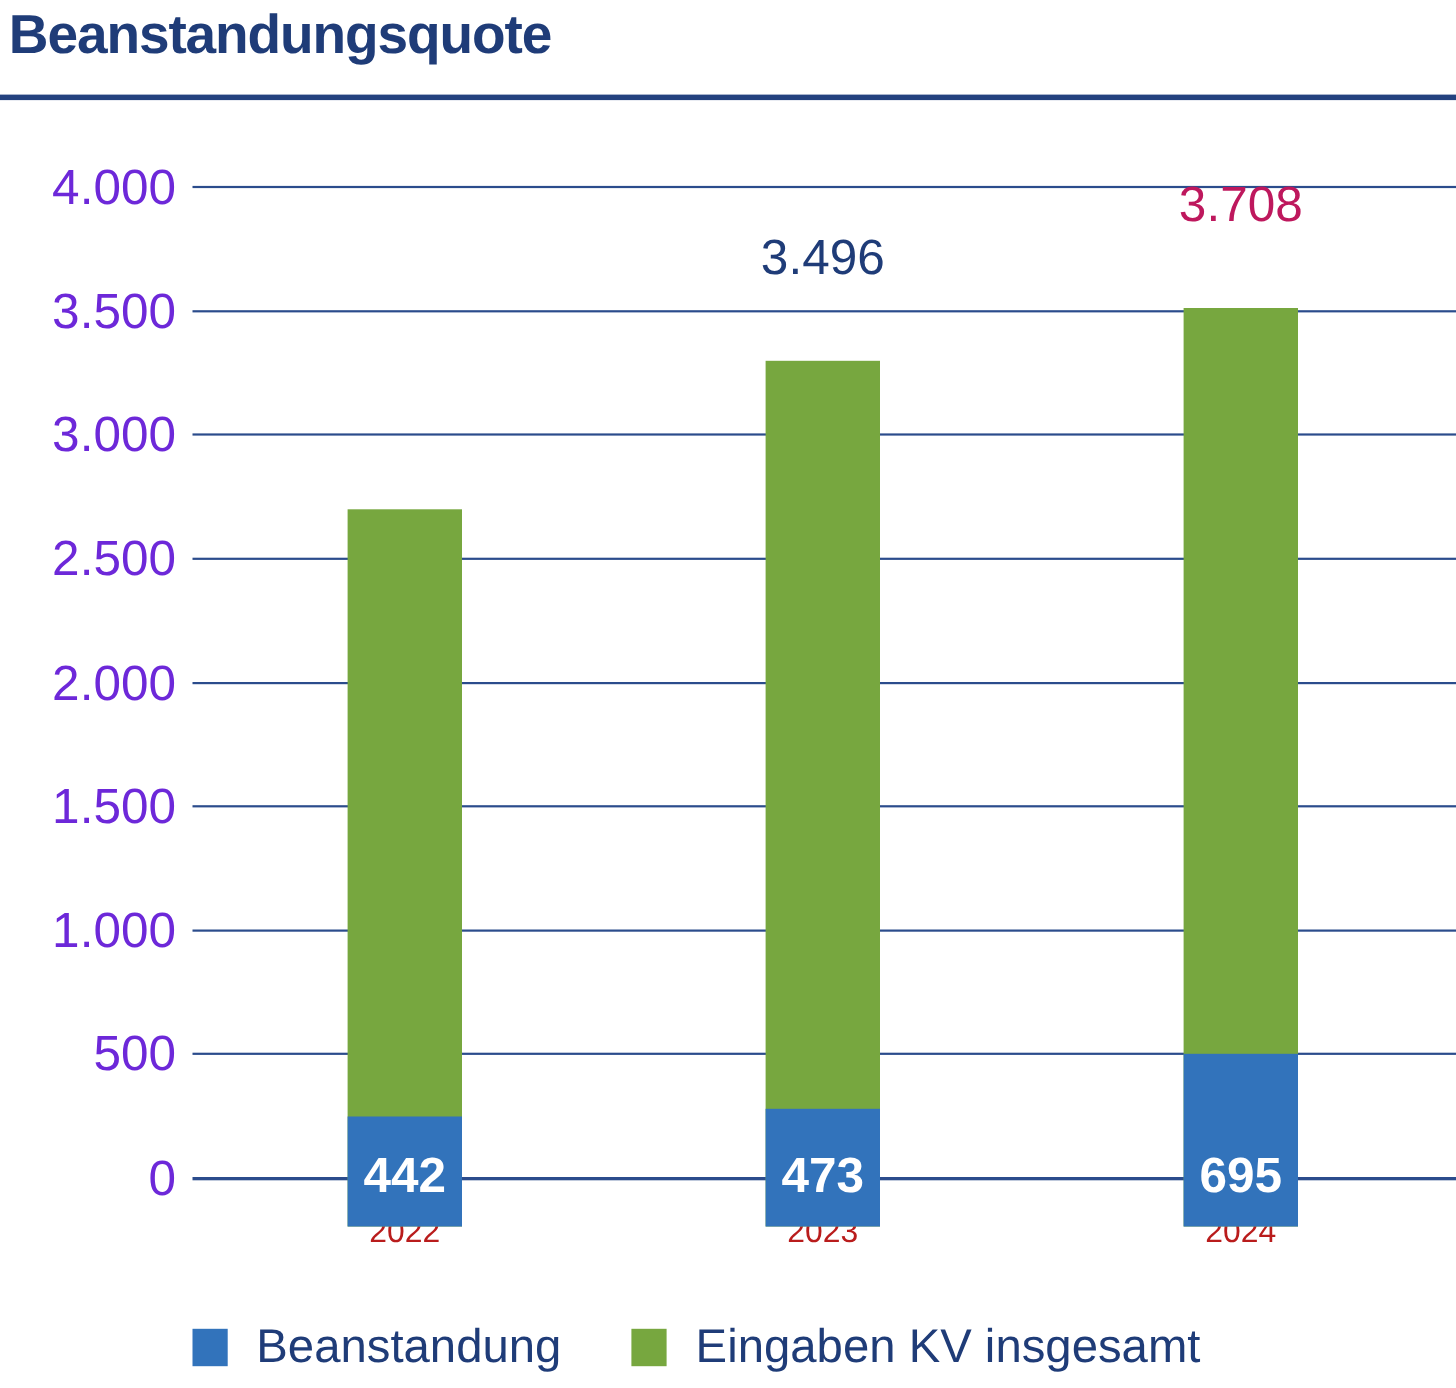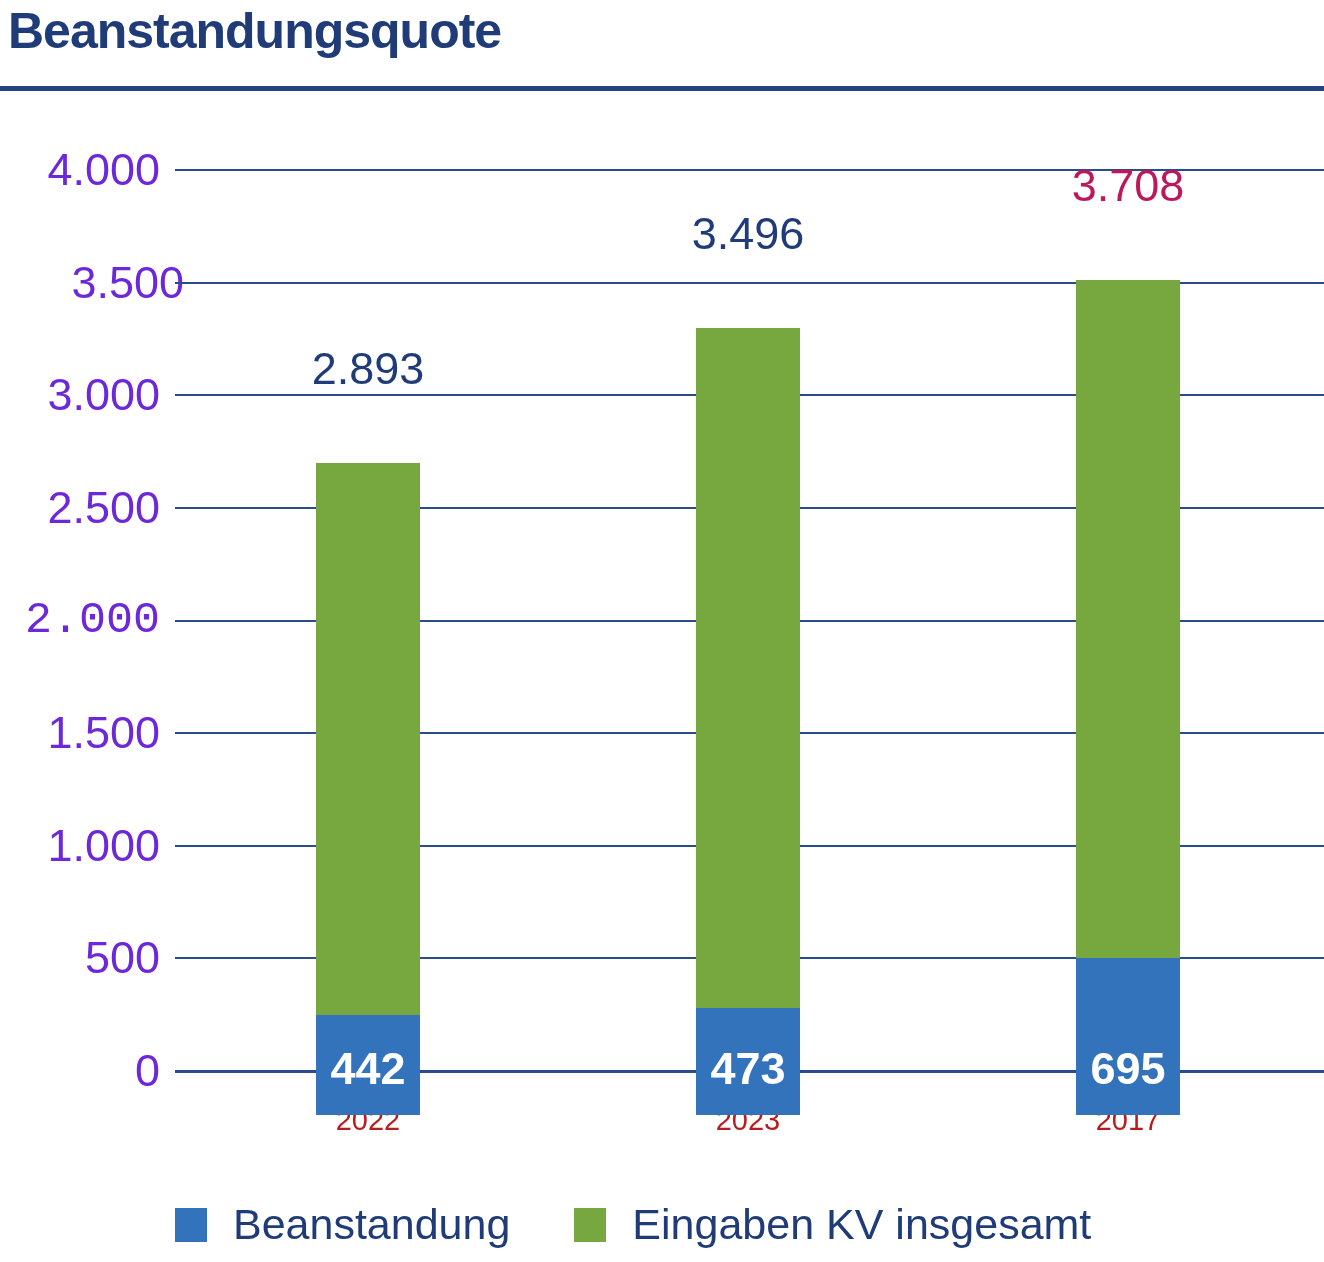--- a/index.html
+++ b/index.html
@@ -127,47 +127,46 @@
   <div class="plot" id="plot">
       <div class="gridline baseline" style="top: 1070px;"></div>
       <div class="ytick" style="top: 1043px;">0</div>
       <div class="gridline" style="top: 957.375px;"></div>
       <div class="ytick" style="top: 930.375px;">500</div>
       <div class="gridline" style="top: 844.75px;"></div>
       <div class="ytick" style="top: 817.75px;">1.000</div>
       <div class="gridline" style="top: 732.125px;"></div>
       <div class="ytick" style="top: 705.125px;">1.500</div>
       <div class="gridline" style="top: 619.5px;"></div>
-      <div class="ytick" style="top: 592.5px; font-family: Liberation Mono, monospace;">2.000</div>
+      <div class="ytick" style="top: 592.5px;">2.000</div>
       <div class="gridline" style="top: 506.875px;"></div>
       <div class="ytick" style="top: 479.875px;">2.500</div>
       <div class="gridline" style="top: 394.25px;"></div>
       <div class="ytick" style="top: 367.25px;">3.000</div>
       <div class="gridline" style="top: 281.625px;"></div>
-      <div class="ytick" style="top: 254.625px; margin-left: 24px;">3.500</div>
+      <div class="ytick" style="top: 254.625px;">3.500</div>
       <div class="gridline" style="top: 169px;"></div>
       <div class="ytick" style="top: 142px;">4.000</div>
       <div class="bar-group" style="left: 316px; top: 419px; width: 104px; height: 652px; background: rgb(119, 167, 63);">
         <div class="bar-blue" style="height: 100px; background: rgb(50, 115, 187);"></div>
         <div class="bar-value" style="color: rgb(255, 255, 255);">442</div>
       </div>
-      <div class="total-label" style="left: 248px; top: 344px; color: rgb(31, 60, 120);">2.893</div>
       <div class="year-label" style="left: 248px;">2022</div>
       <div class="bar-group" style="left: 696px; top: 284px; width: 104px; height: 787px; background: rgb(119, 167, 63);">
         <div class="bar-blue" style="height: 107px; background: rgb(50, 115, 187);"></div>
         <div class="bar-value" style="color: rgb(255, 255, 255);">473</div>
       </div>
       <div class="total-label" style="left: 628px; top: 209px; color: rgb(31, 60, 120);">3.496</div>
       <div class="year-label" style="left: 628px;">2023</div>
       <div class="bar-group" style="left: 1076px; top: 236px; width: 104px; height: 835px; background: rgb(119, 167, 63);">
         <div class="bar-blue" style="height: 157px; background: rgb(50, 115, 187);"></div>
         <div class="bar-value" style="color: rgb(255, 255, 255);">695</div>
       </div>
       <div class="total-label" style="left: 1008px; top: 161px; color: #be185d;">3.708</div>
-      <div class="year-label" style="left: 1008px;">2017</div>
+      <div class="year-label" style="left: 1008px;">2024</div>
     </div>
   <div class="legend" id="legend">
       <div class="legend-item">
         <div class="legend-swatch" style="background: rgb(50, 115, 187);"></div>
         <div class="legend-label">Beanstandung</div>
       </div>
       <div class="legend-item">
         <div class="legend-swatch" style="background: rgb(119, 167, 63);"></div>
         <div class="legend-label">Eingaben KV insgesamt</div>
       </div>

